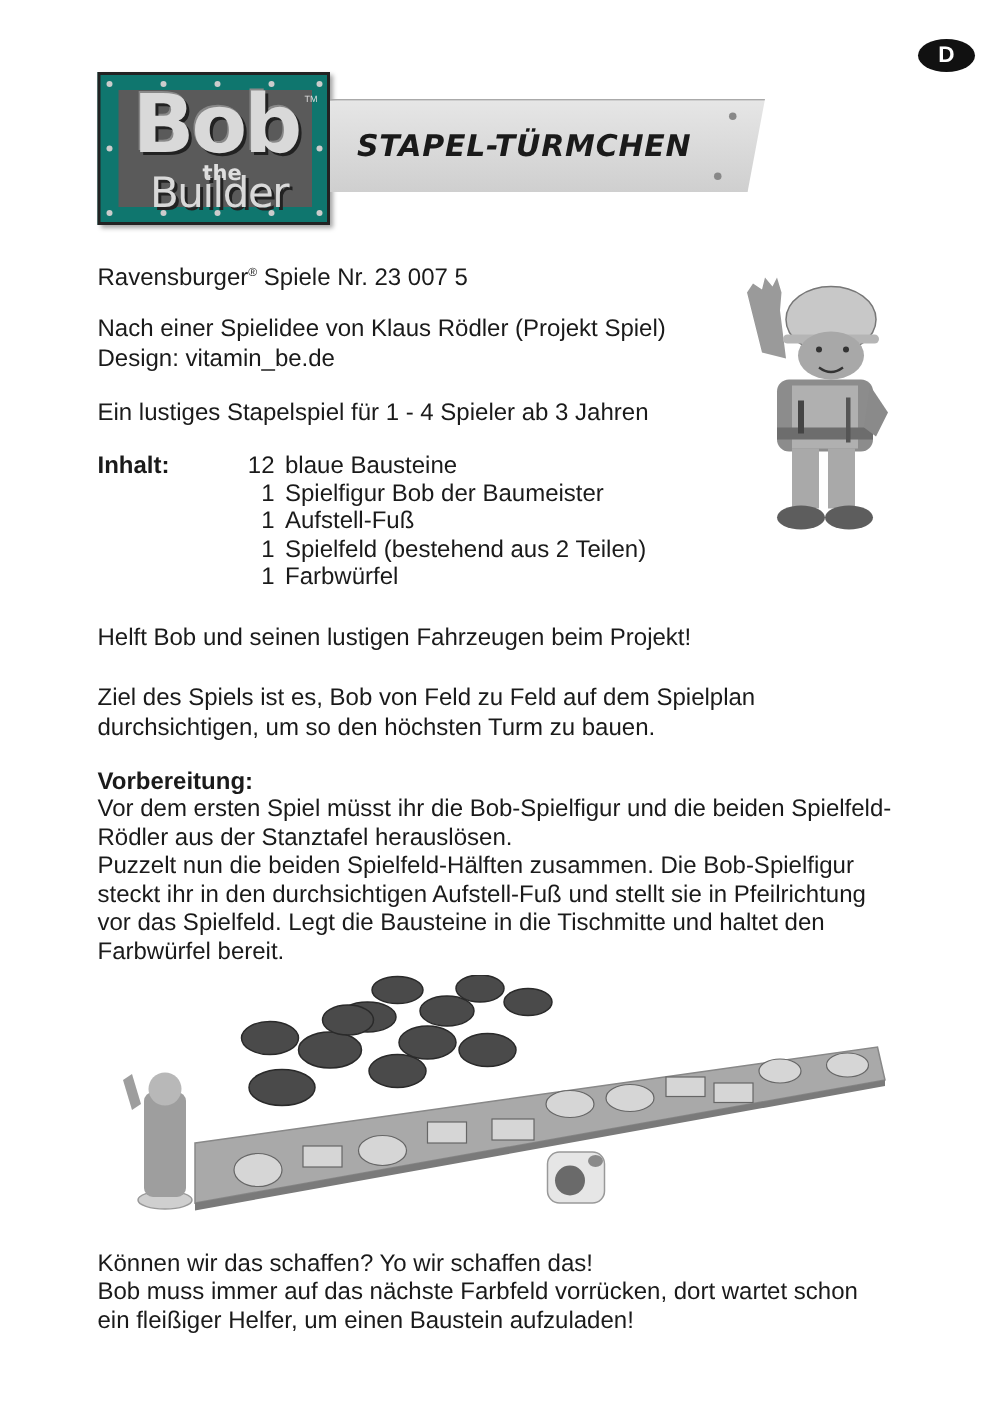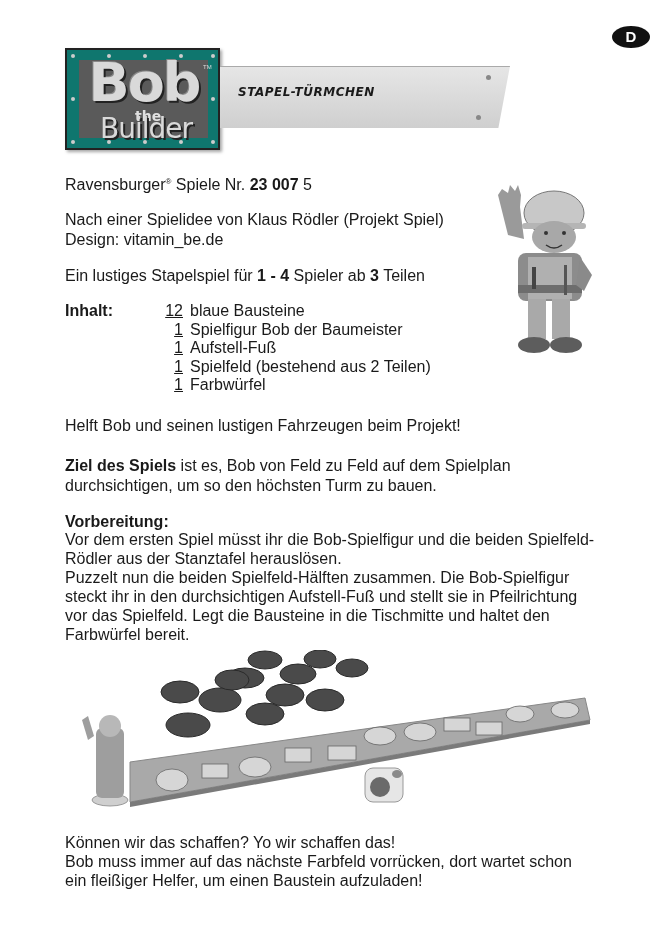--- a/index.html
+++ b/index.html
@@ -44,32 +44,32 @@
   .title-banner {
     position: absolute; left: 220px; top: 66px; width: 290px; height: 62px;
     background: linear-gradient(180deg, #e6e6e6 0%, #cfcfcf 100%);
     clip-path: polygon(0 0, 100% 0, 96% 100%, 0 100%);
     border-top: 1px solid #aaa;
   }
   .title-banner .screw { position: absolute; width: 5px; height: 5px; border-radius: 50%; background: #888; }
   .title-text {
     position: absolute; left: 238px; top: 85px;
     font-family: "DejaVu Sans", sans-serif; font-weight: bold; font-style: italic;
-    font-size: 12px; color: #1a1a1a; letter-spacing: 0.5px;
+    font-size: 20px; color: #1a1a1a; letter-spacing: 0.5px;
   }
 
   
   .txt { position: absolute; left: 65px; font-size: 16px; line-height: 20px; white-space: nowrap; color: #1a1a1a; }
-  .txt b { font-weight: bold; text-align: center; }
+  .txt b { font-weight: normal; text-align: center; }
   sup.reg { font-size: 8px; vertical-align: super; }
 
   .contents { position: absolute; left: 65px; top: 302px; font-size: 16px; line-height: 18.5px; }
   .contents .row { position: relative; height: 18.5px; white-space: nowrap; }
   .contents .lbl { position: absolute; left: 0; font-weight: bold; }
-  .contents .qty { position: absolute; right: calc(100% - 118px); width: 30px; text-align: right; text-decoration: underline; }
+  .contents .qty { position: absolute; right: calc(100% - 118px); width: 30px; text-align: right; }
   .contents .item { position: absolute; left: 125px; }
 
   
   .bob-figure { position: absolute; left: 488px; top: 175px; width: 110px; height: 185px; }
 
   
   .game-illus { position: absolute; left: 70px; top: 650px; width: 530px; height: 165px; }
 </style>
 </head>
 <body>
@@ -103,21 +103,21 @@
 <div class="title-text">STAPEL-TÜRMCHEN</div>
 
 <div class="txt" style="top:172px">
   <span>Ravensburger</span><sup class="reg">®</sup><span> Spiele Nr. </span><b>23 007</b><span> 5</span>
 </div>
 
 <div class="txt" style="top:210px">Nach einer Spielidee von Klaus Rödler (Projekt Spiel)</div>
 <div class="txt" style="top:230px">Design: vitamin_be.de</div>
 
 <div class="txt" style="top:266px">
-  <span>Ein lustiges Stapelspiel für </span><b>1 - 4</b><span> Spieler ab </span><b>3</b><span> Teilen</span>
+  <span>Ein lustiges Stapelspiel für </span><b>1 - 4</b><span> Spieler ab </span><b>3</b><span> Jahren</span>
 </div>
 
 <div class="contents">
   <div class="row">
     <span class="lbl">Inhalt:</span>
     <span class="qty">12</span>
     <span class="item">blaue Bausteine</span>
   </div>
   <div class="row">
     <span class="qty">1</span>

